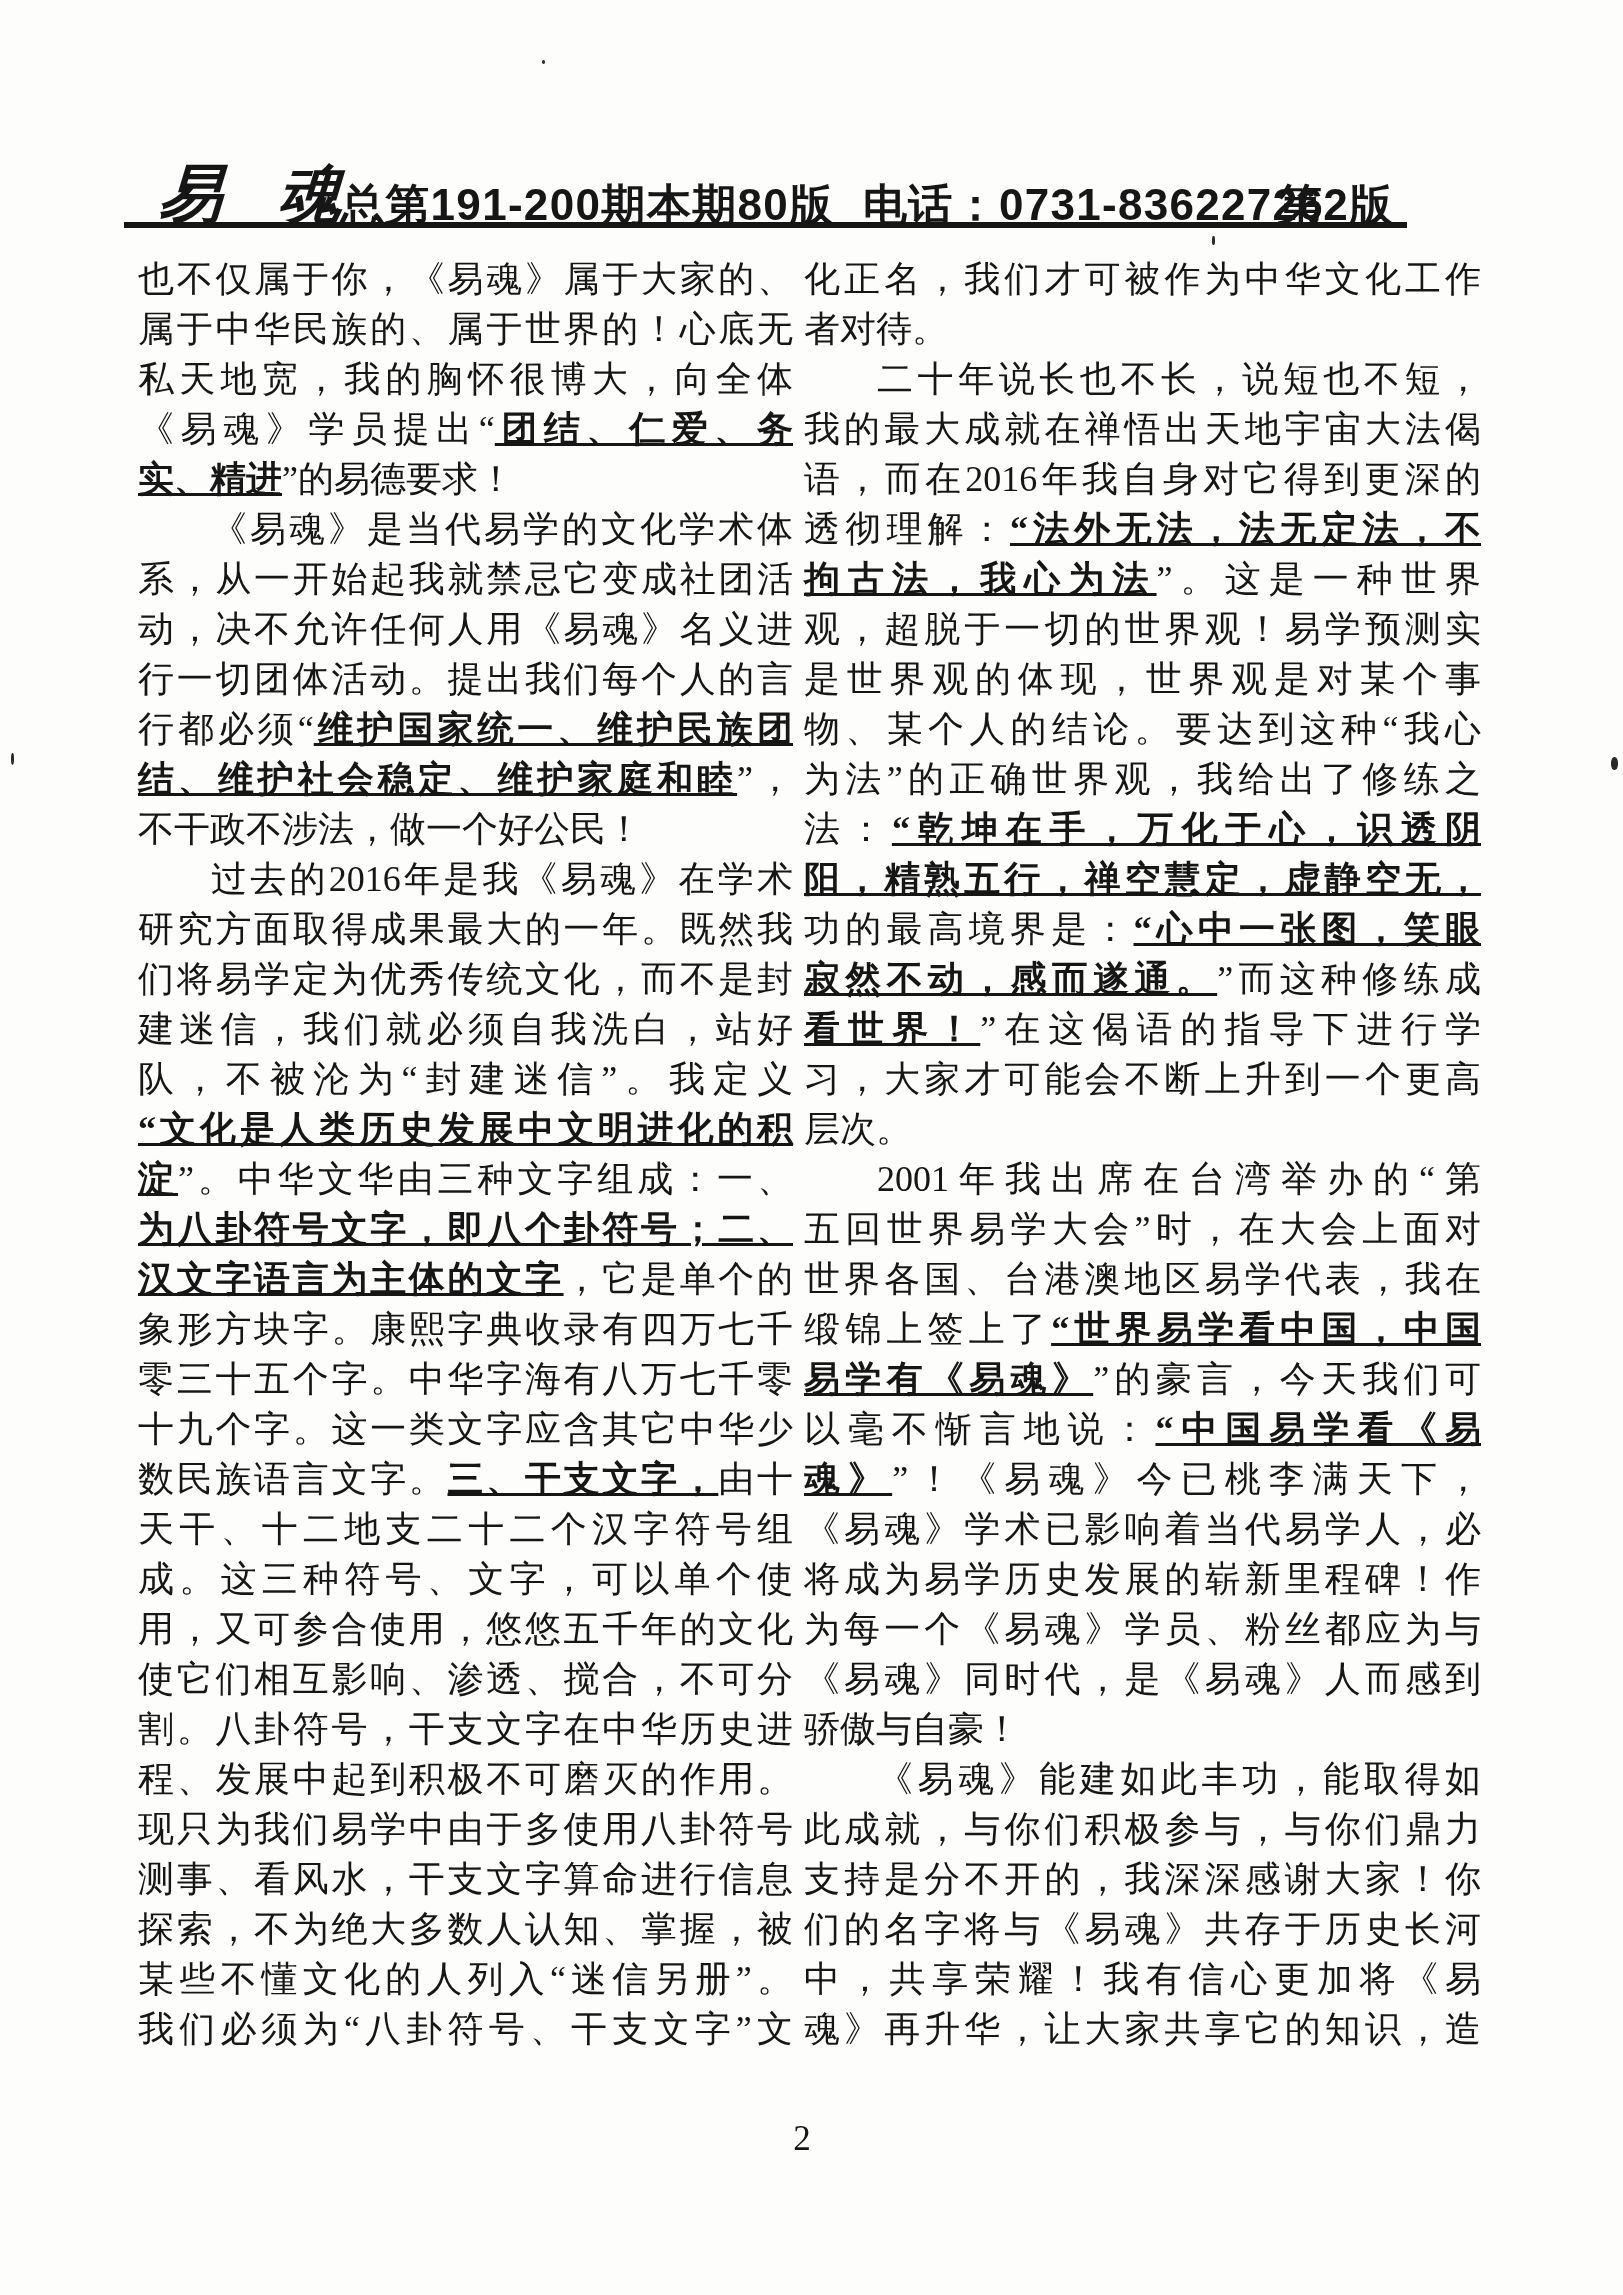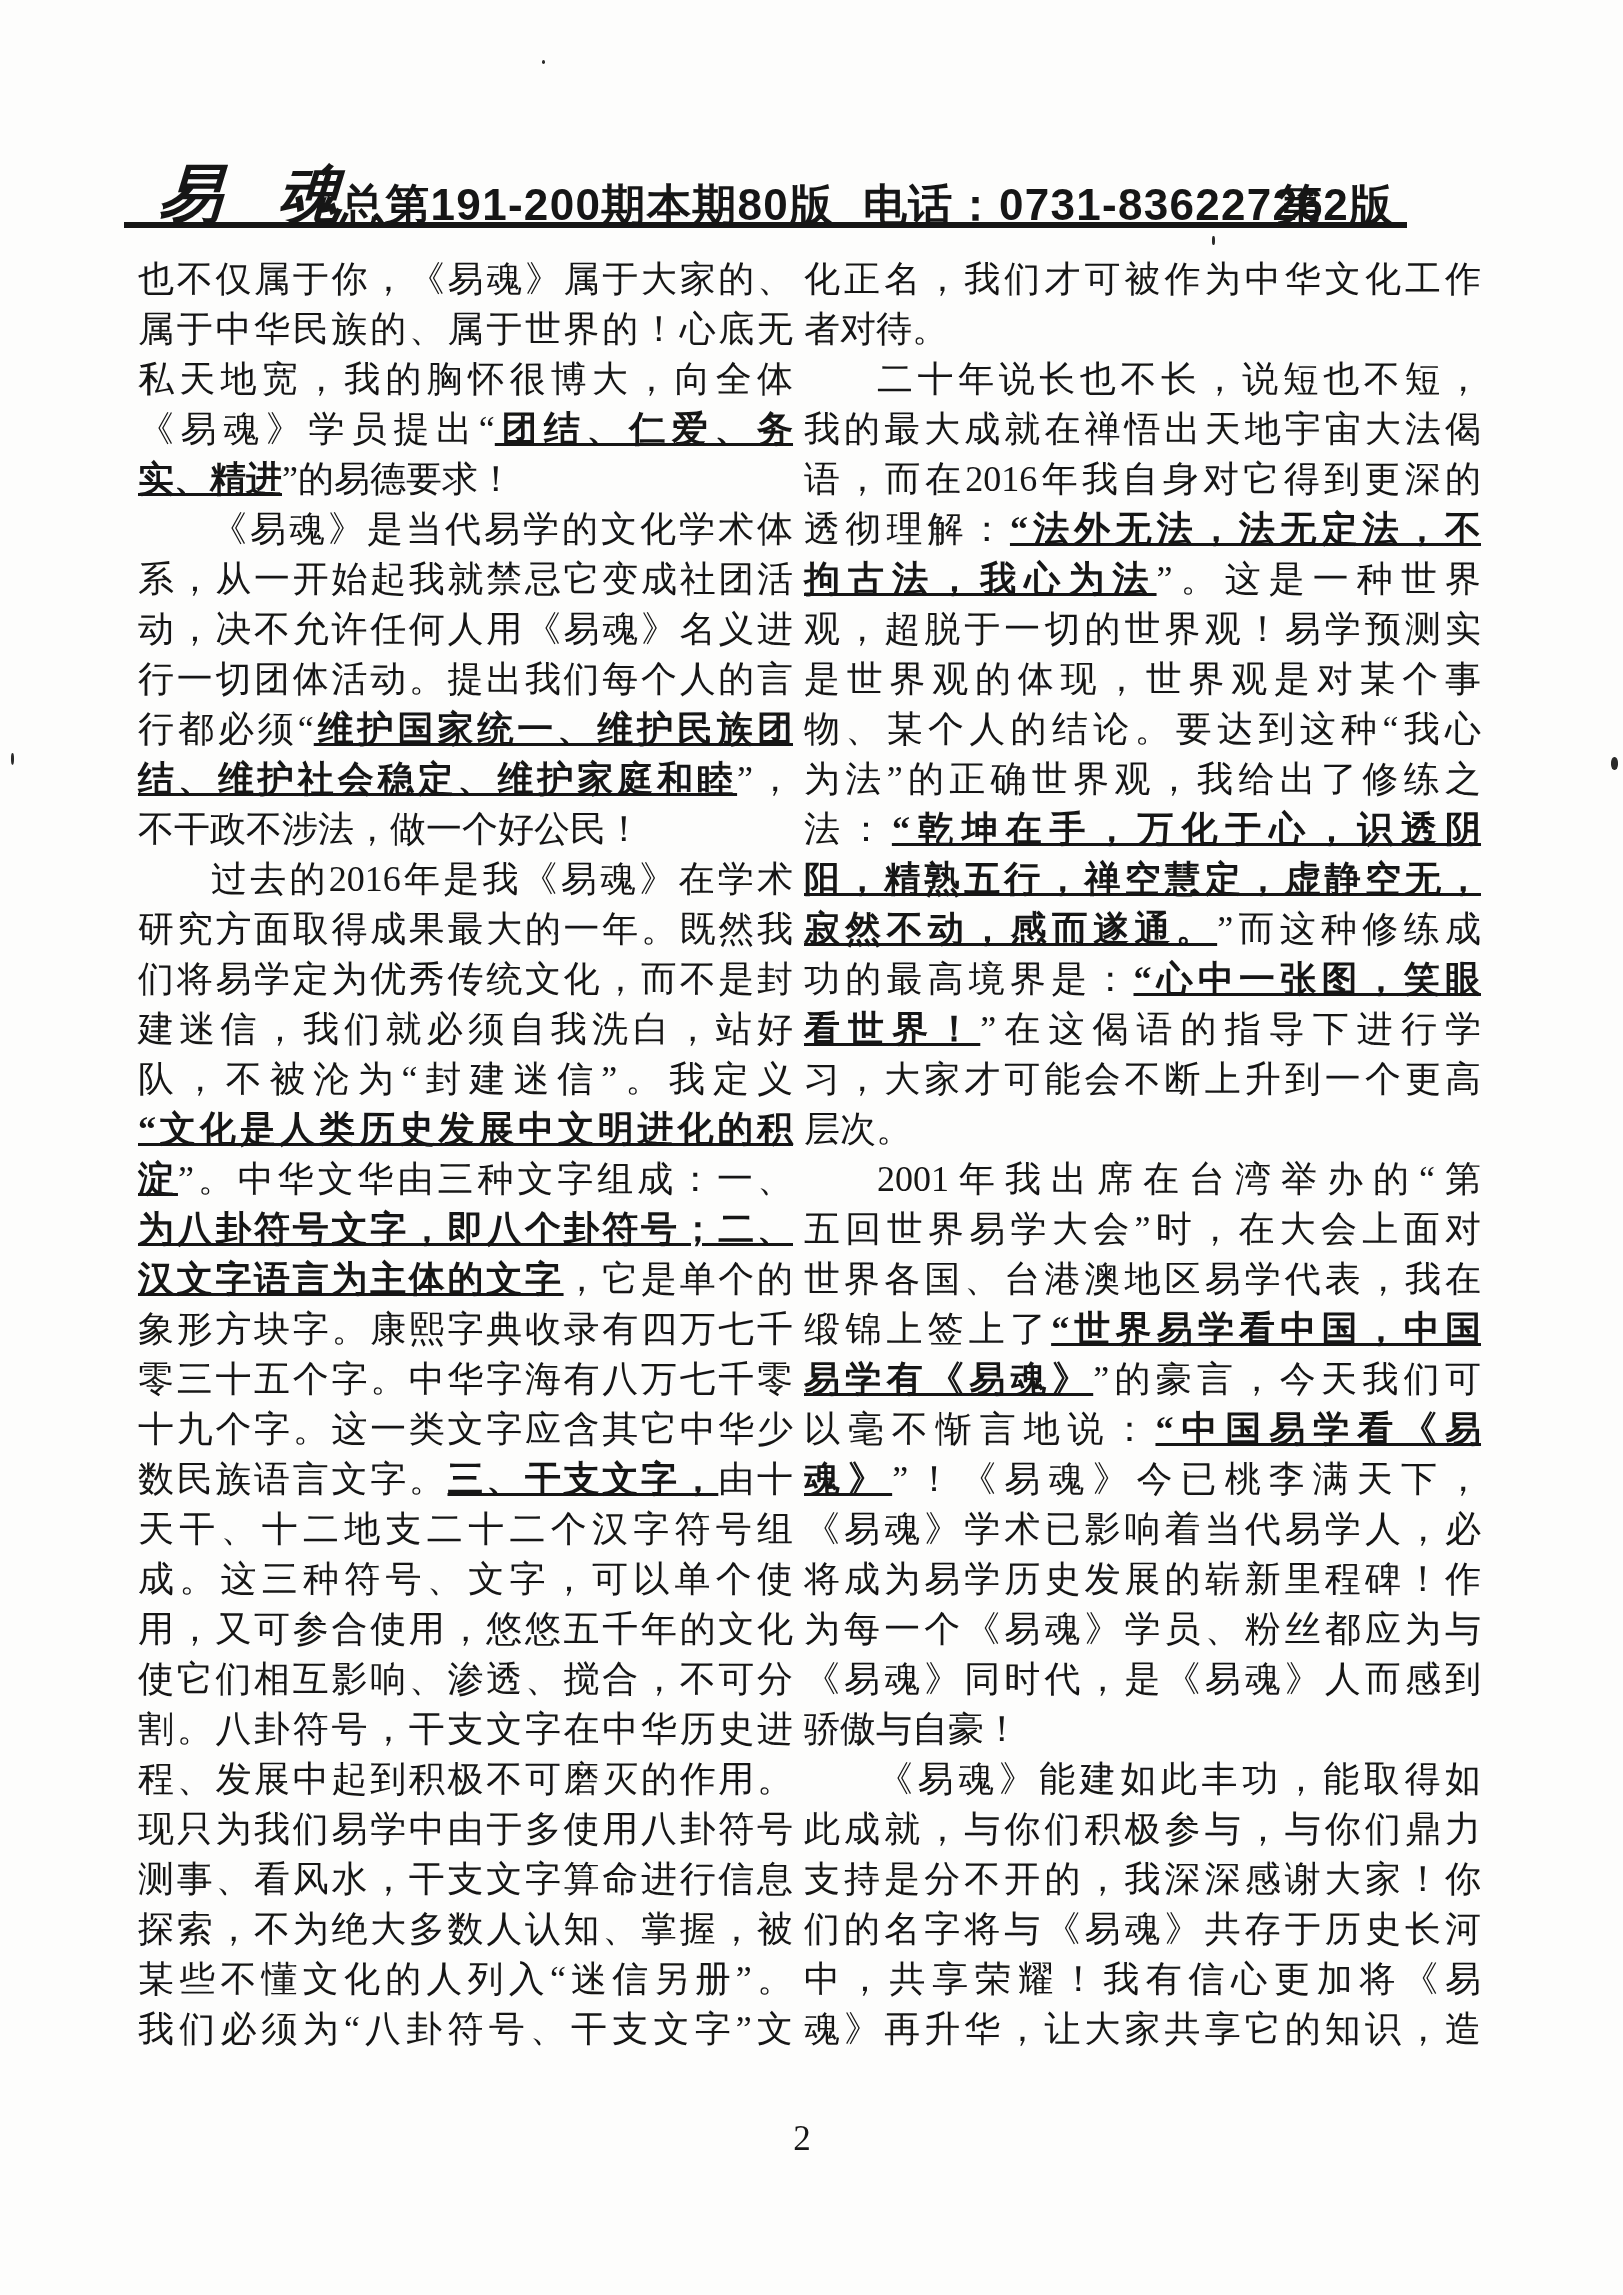--- a/index.html
+++ b/index.html
@@ -158,22 +158,22 @@
         <div class="line"><span class="run">我的最大成就在禅悟出天地宇宙大法偈</span></div>
         <div class="line"><span class="run">语，而在2016年我自身对它得到更深的</span></div>
         <div class="line"><span class="run">透彻理解：</span><span class="run bold">“法外无法，法无定法，不</span></div>
         <div class="line"><span class="run bold">拘古法，我心为法</span><span class="run">”。这是一种世界</span></div>
         <div class="line"><span class="run">观，超脱于一切的世界观！易学预测实</span></div>
         <div class="line"><span class="run">是世界观的体现，世界观是对某个事</span></div>
         <div class="line"><span class="run">物、某个人的结论。要达到这种“我心</span></div>
         <div class="line"><span class="run">为法”的正确世界观，我给出了修练之</span></div>
         <div class="line"><span class="run">法：</span><span class="run bold">“乾坤在手，万化于心，识透阴</span></div>
         <div class="line"><span class="run bold">阳，精熟五行，禅空慧定，虚静空无，</span></div>
+        <div class="line"><span class="run">功的最高境界是：</span><span class="run bold">“心中一张图，笑眼</span></div>
         <div class="line"><span class="run bold">寂然不动，感而遂通。</span><span class="run">”而这种修练成</span></div>
-        <div class="line"><span class="run">功的最高境界是：</span><span class="run bold">“心中一张图，笑眼</span></div>
         <div class="line"><span class="run bold">看世界！</span><span class="run">”在这偈语的指导下进行学</span></div>
         <div class="line"><span class="run">习，大家才可能会不断上升到一个更高</span></div>
         <div class="line flush"><span class="run">层次。</span></div>
         <div class="line indent"><span class="run">2001年我出席在台湾举办的“第</span></div>
         <div class="line"><span class="run">五回世界易学大会”时，在大会上面对</span></div>
         <div class="line"><span class="run">世界各国、台港澳地区易学代表，我在</span></div>
         <div class="line"><span class="run">缎锦上签上了</span><span class="run bold">“世界易学看中国，中国</span></div>
         <div class="line"><span class="run bold">易学有《易魂》</span><span class="run">”的豪言，今天我们可</span></div>
         <div class="line"><span class="run">以毫不惭言地说：</span><span class="run bold">“中国易学看《易</span></div>
         <div class="line"><span class="run bold">魂》</span><span class="run">”！《易魂》今已桃李满天下，</span></div>

